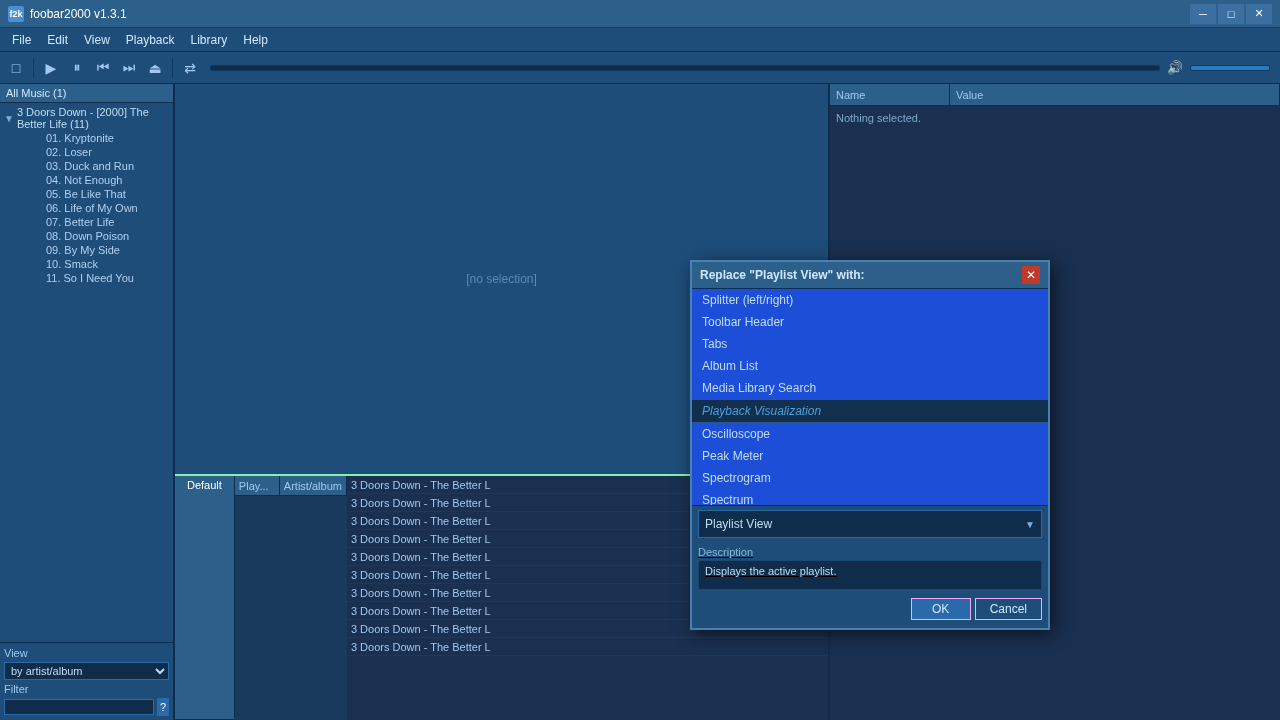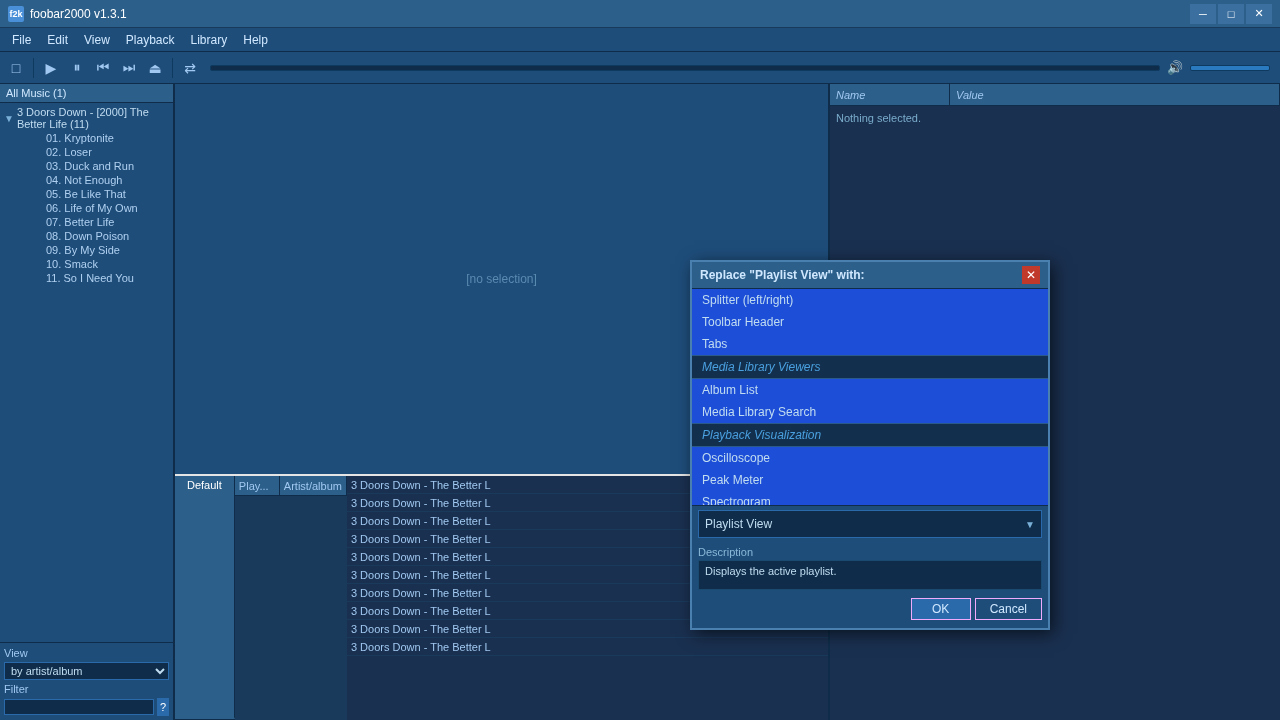--- a/index.html
+++ b/index.html
@@ -222,21 +222,21 @@
       border-right: 2px solid #0f2d4a;
     }
     .center-top {
       flex: 1;
       background: #1e4d7a;
       display: flex;
       align-items: center;
       justify-content: center;
       color: #5a8ab0;
       font-size: 12px;
-      border-bottom: 2px solid #e5e5e5;
+      border-bottom: 2px solid #86efac;
     }
     .playlist-area {
       height: 244px;
       display: flex;
       flex-direction: row;
     }
     .playlist-tabs {
       background: #1e4d7a;
       border-bottom: 1px solid #0f2d4a;
       display: flex;
@@ -293,21 +293,20 @@
       background: #1a3050;
       display: flex;
       flex-direction: column;
     }
     .props-header {
       display: flex;
       background: #2c5f8a;
       height: 22px;
       align-items: center;
       border-bottom: 1px solid #0f2d4a;
-      font-style: italic;
     }
     .props-col {
       padding: 0 6px;
       color: #a0c8f0;
       font-size: 11px;
       border-right: 1px solid #0f2d4a;
       height: 100%;
       display: flex;
       align-items: center;
     }
@@ -400,20 +399,21 @@
       padding: 2px 6px;
       display: flex;
       align-items: center;
       justify-content: space-between;
       cursor: pointer;
       height: 28px;
     }
     .selected-display .arrow { color: #7ab0d8; font-size: 10px; }
     .dialog-desc {
       padding: 4px 6px 8px;
+      text-decoration: underline;
     }
     .desc-label {
       color: #8ab8d8;
       font-size: 11px;
       margin-bottom: 2px;
     }
     .desc-text {
       color: #c0dcf0;
       font-size: 11px;
       background: #0f2d4a;
@@ -584,21 +584,20 @@
   <div class="dialog">
     <div class="dialog-title-bar">
       <span class="dialog-title">Replace "Playlist View" with:</span>
       <button class="dialog-close">✕</button>
     </div>
     <div class="dialog-body">
       <div class="dialog-list">
         <div class="list-item-plain">Splitter (left/right)</div>
         <div class="list-item-plain">Toolbar Header</div>
         <div class="list-item-plain">Tabs</div>
-        <div class="list-section-header">Media Library Viewers</div>
         <div class="list-item-plain">Album List</div>
         <div class="list-item-plain">Media Library Search</div>
         <div class="list-section-header">Playback Visualization</div>
         <div class="list-item-plain">Oscilloscope</div>
         <div class="list-item-plain">Peak Meter</div>
         <div class="list-item-plain">Spectrogram</div>
         <div class="list-item-plain">Spectrum</div>
         <div class="list-item-plain">VU Meter</div>
 
       </div>

